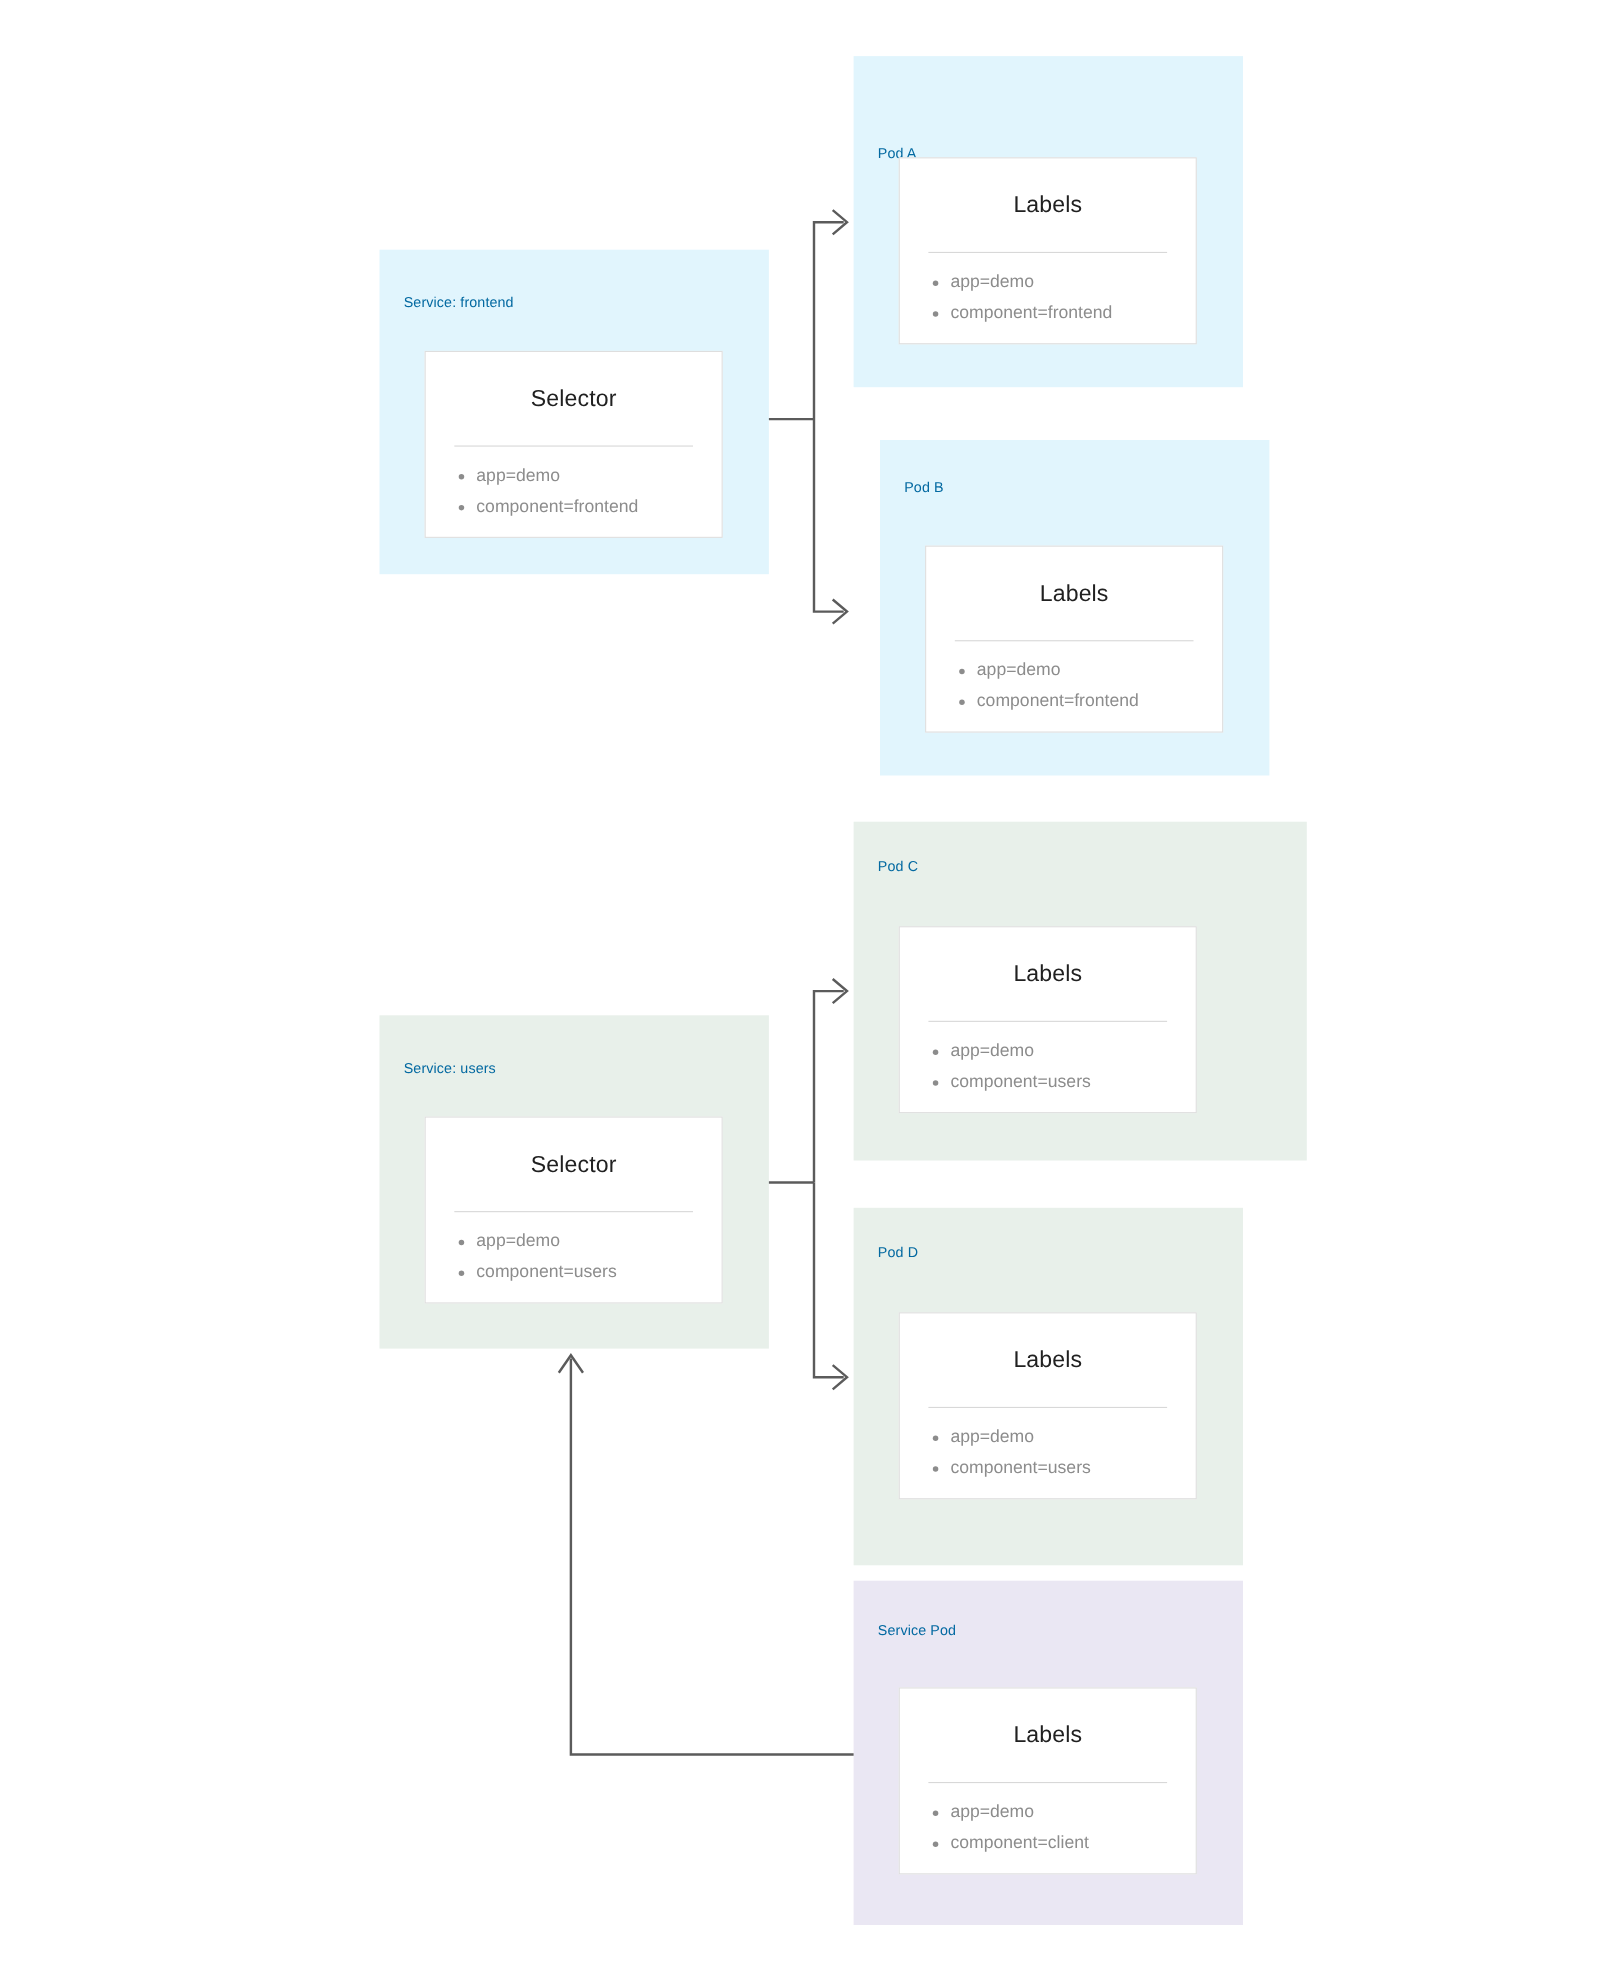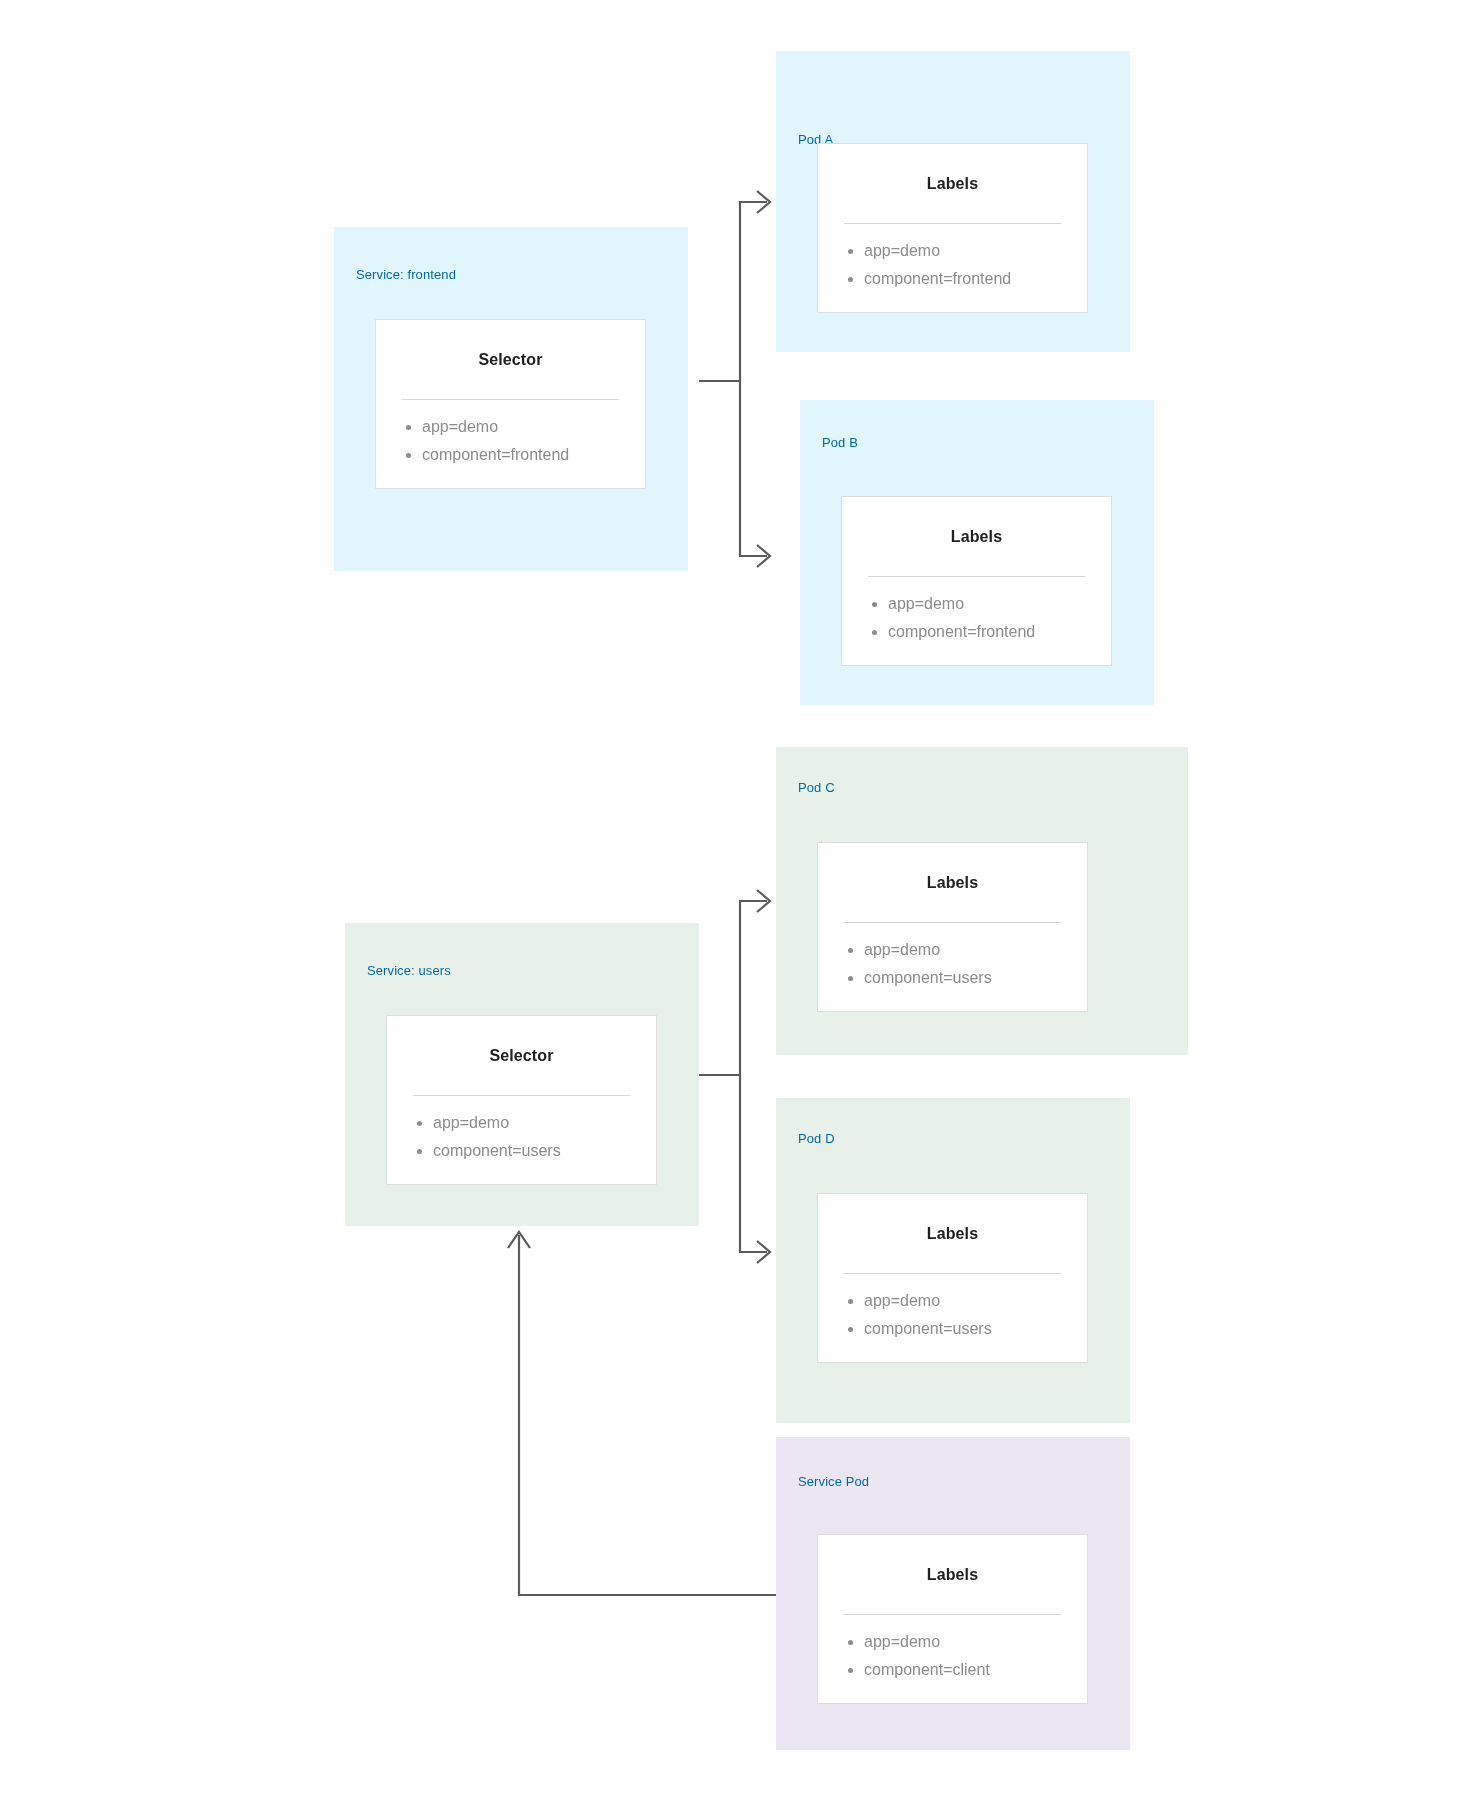--- a/index.html
+++ b/index.html
@@ -35,25 +35,24 @@
 
   
   .card {
     position: absolute;
     box-sizing: border-box;
     background: #ffffff;
     border: 1px solid #dedede;
   }
   .card-title {
     text-align: center;
-    font-size: 16px;
+    font-size: 21px;
     color: #212121;
     margin-top: 31px;
     letter-spacing: 0.1px;
-    font-weight: bold;
   }
   .card-rule {
     height: 1px;
     background: #d8d8d8;
     margin: 30px 26px 0 26px;
   }
   .card-list {
     list-style: none;
     margin: 13px 0 0 0;
     padding: 0 0 0 46px;
@@ -108,21 +107,21 @@
     <div class="card" style="left:41px; top:96px; width:271px; height:170px;">
       <div class="card-title">Labels</div>
       <div class="card-rule"></div>
       <ul class="card-list">
         <li>app=demo</li>
         <li>component=frontend</li>
       </ul>
     </div>
   </div>
 
-  <div class="group" style="left:334px; top:227px; width:354px; height:344px; background:#e1f5fd;">
+  <div class="group" style="left:345px; top:227px; width:354px; height:295px; background:#e1f5fd;">
     <div class="group-title" style="top:40px;">Service: frontend</div>
     <div class="card" style="left:41px; top:92px; width:271px; height:170px;">
       <div class="card-title">Selector</div>
       <div class="card-rule"></div>
       <ul class="card-list">
         <li>app=demo</li>
         <li>component=frontend</li>
       </ul>
     </div>
   </div>

